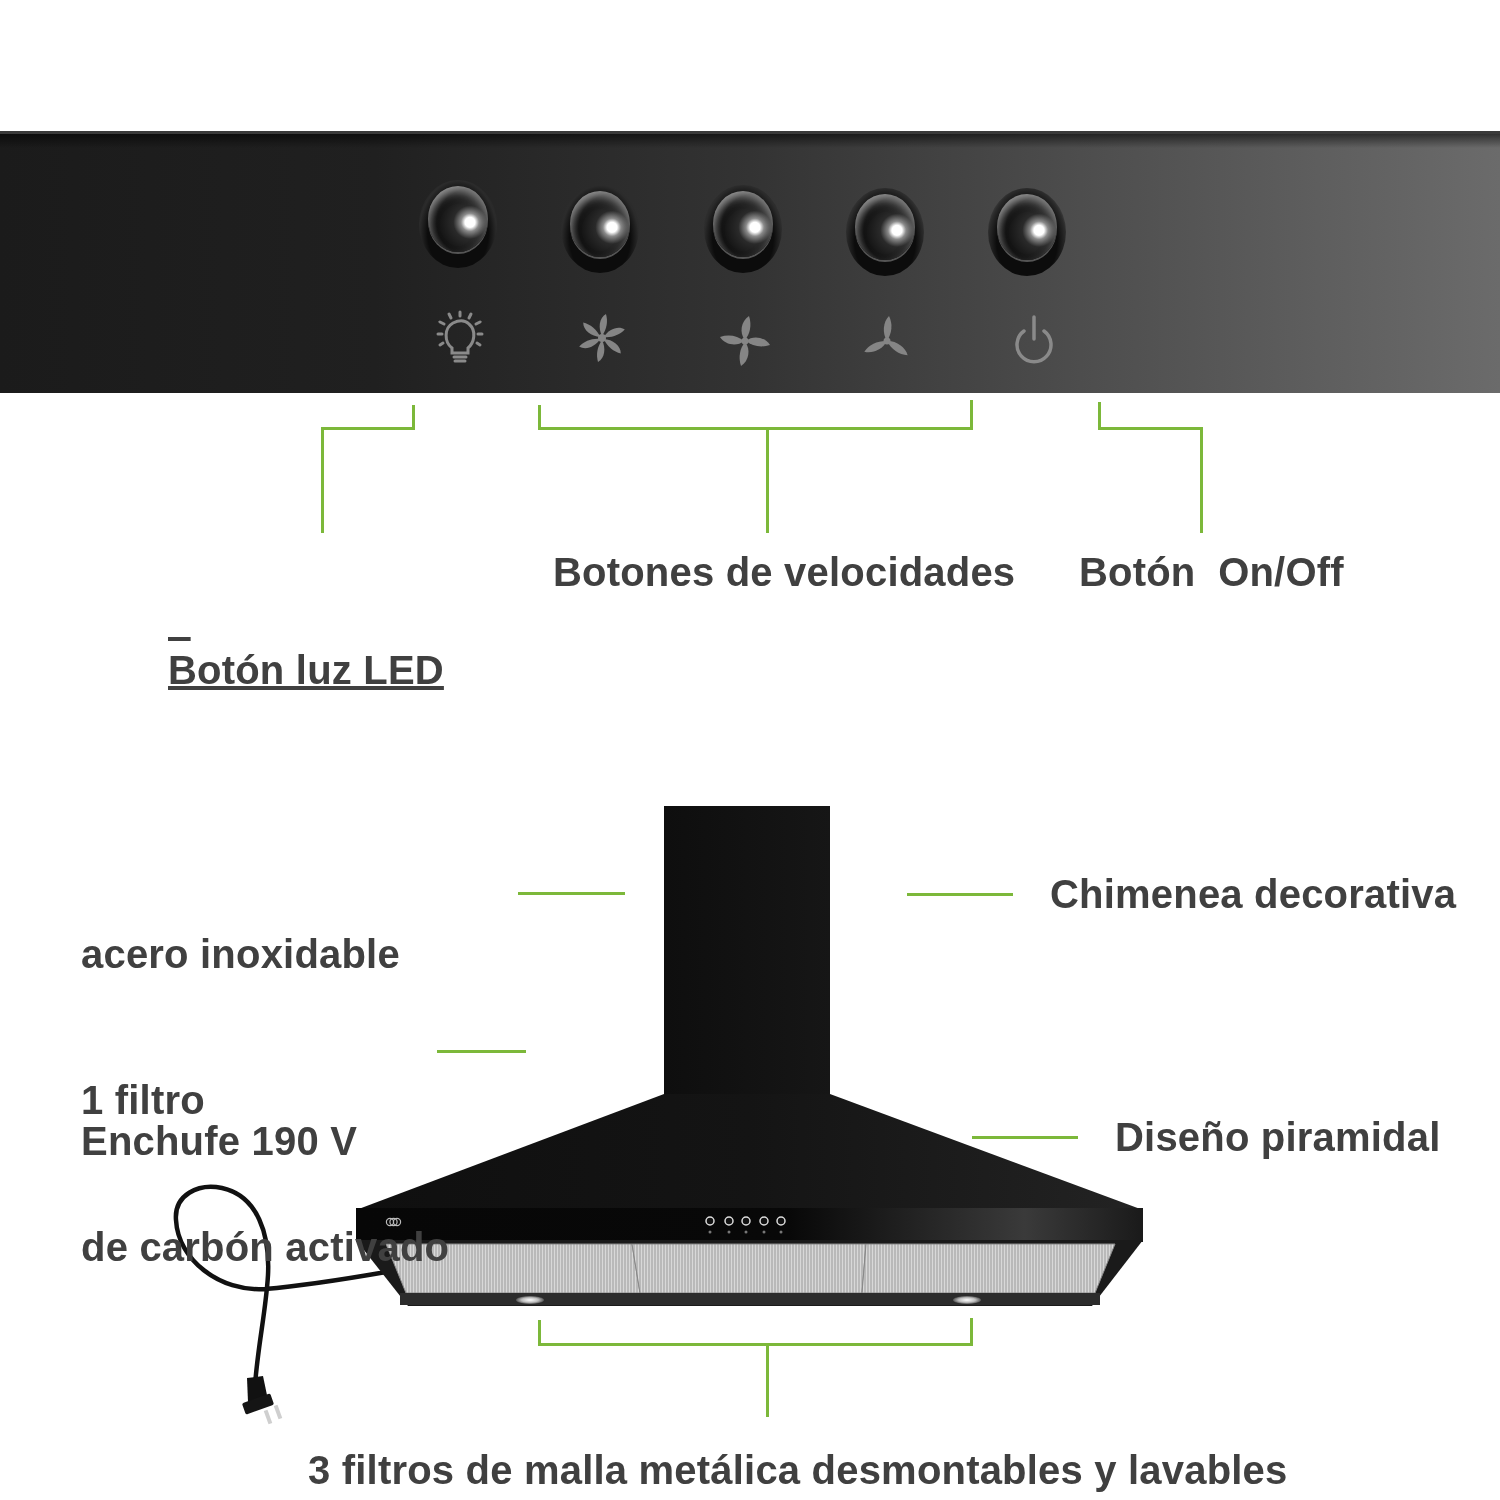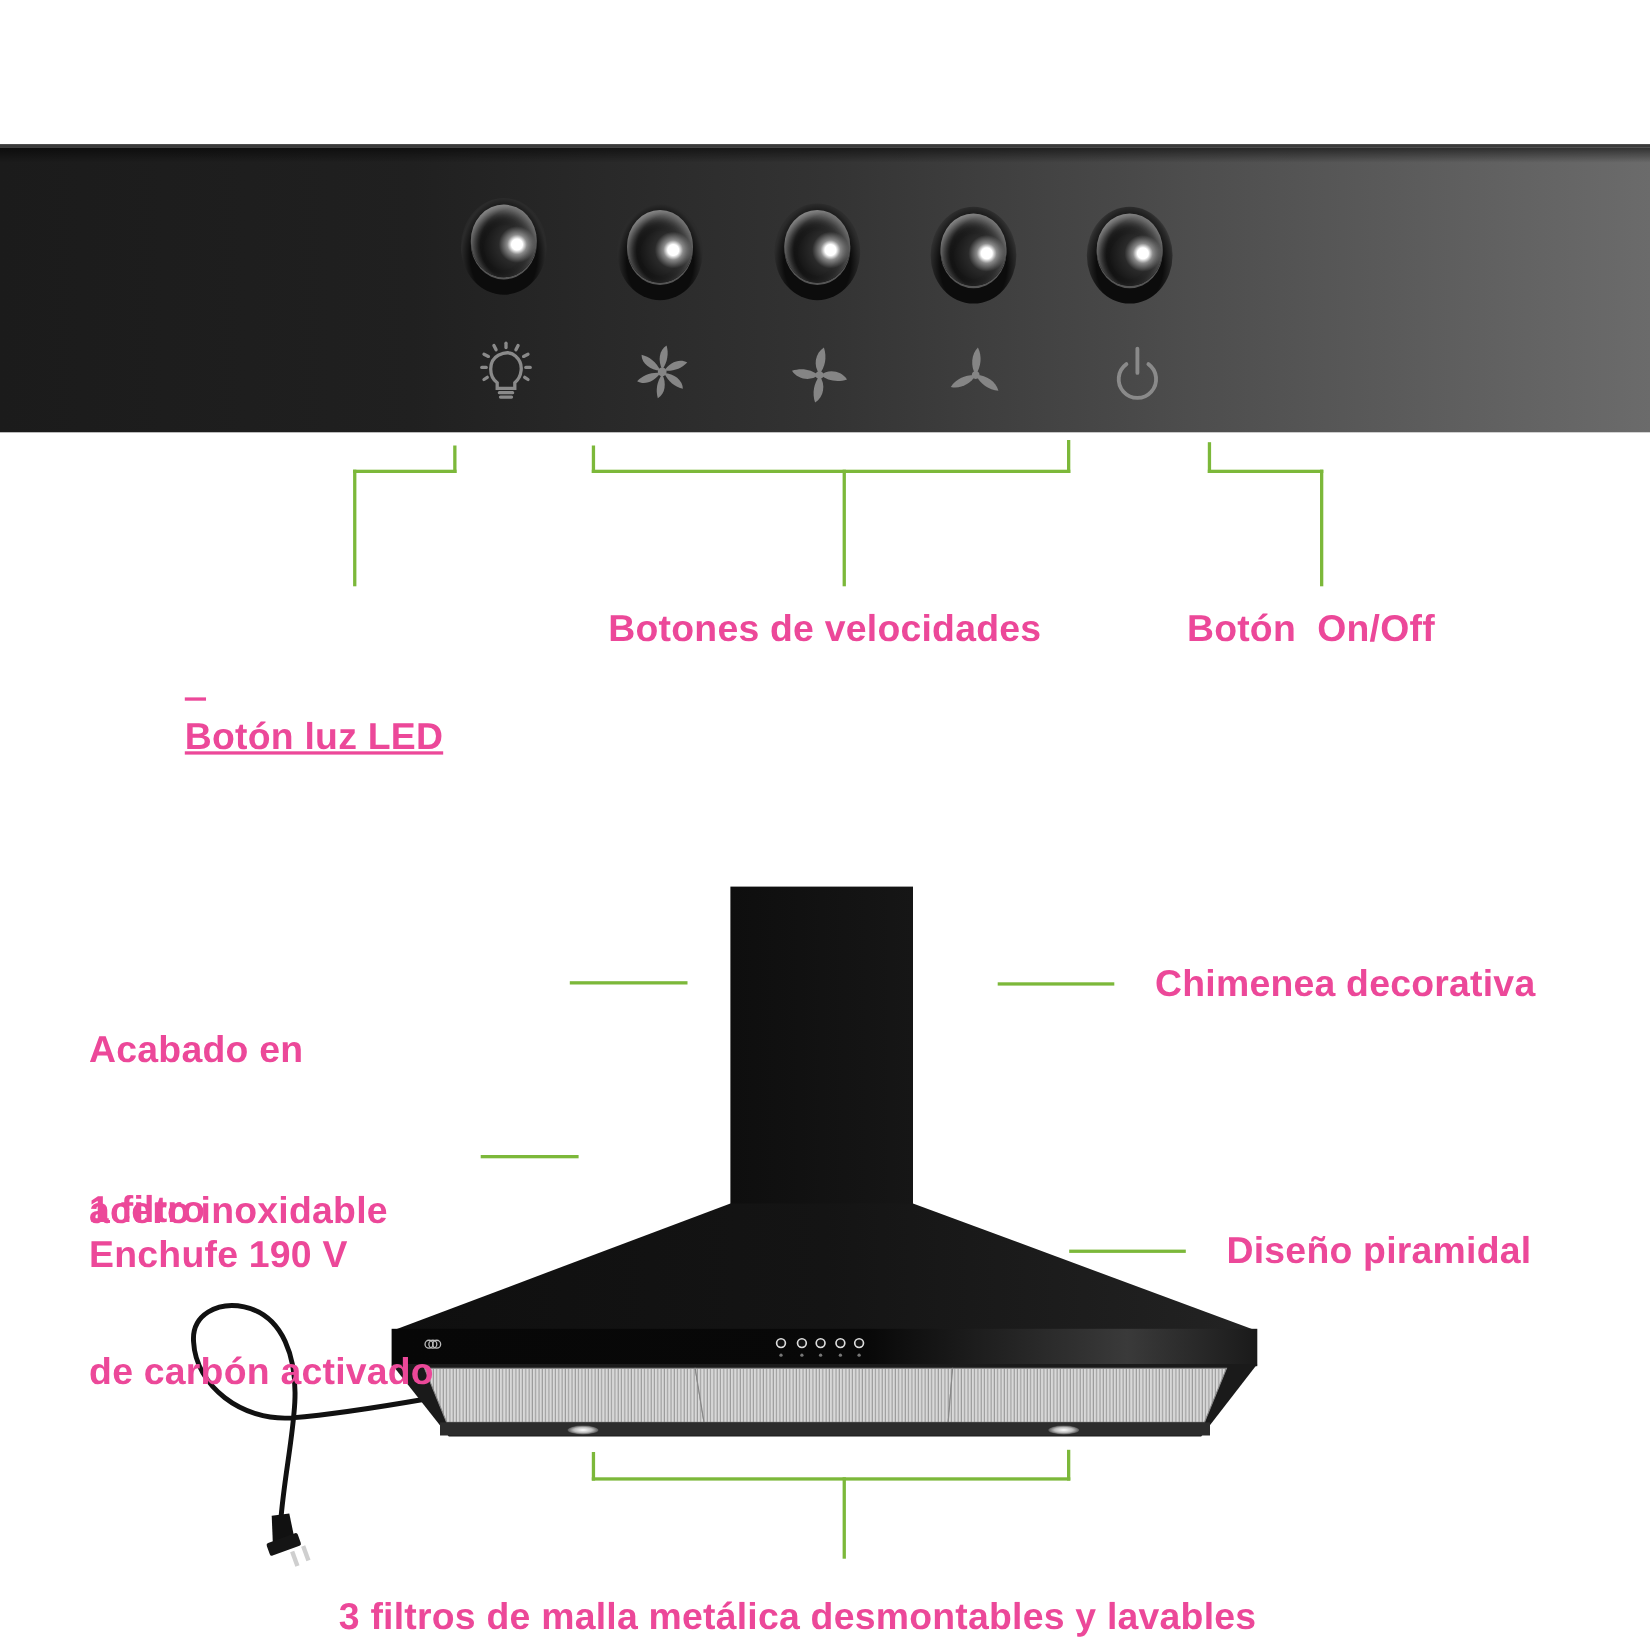--- a/index.html
+++ b/index.html
@@ -20,21 +20,21 @@
       position: absolute; width: 78px; height: 88px; border-radius: 50%;
       background: radial-gradient(ellipse at 50% 60%, #0c0c0c 55%, #2b2b2b 70%, rgba(80,80,80,0.0) 78%);
     }
     .knob .dome {
       position: absolute; left: 9px; top: 6px; width: 60px; height: 66px; border-radius: 50%;
       background: radial-gradient(circle at 70% 55%, #ffffff 0 5px, #8a8a8a 9px, #2a2a2a 30%, #111 60%, #444 85%, #bbb 100%);
       box-shadow: inset 0 6px 10px rgba(230,230,230,0.55), 0 2px 0 #555;
     }
     .sym { position: absolute; width: 50px; height: 54px; }
     .gline { position: absolute; background: #7cb83a; }
-    .label { position: absolute; color: #ec4899; font-weight: bold; font-size: 34px; line-height: 49px; white-space: pre; letter-spacing: 0.2px; }
+    .label { position: absolute; color: #404040; font-weight: bold; font-size: 40px; line-height: 49px; white-space: pre; letter-spacing: 0.2px; }
     svg { display: block; }
   </style>
 </head>
 <body>
 
 <div class="abs panel">
 
   <div class="knob" style="left:419px; top:46px;">
       <div class="dome"></div>
     </div>
@@ -214,21 +214,20 @@
 <div class="gline" style="left:907px; top:893px; width:106px; height:3px;"></div>
 <div class="gline" style="left:437px; top:1050px; width:89px; height:3px;"></div>
 <div class="gline" style="left:972px; top:1136px; width:106px; height:3px;"></div>
 
 <div class="gline" style="left:538px; top:1320px; width:3px; height:26px;"></div>
 <div class="gline" style="left:970px; top:1318px; width:3px; height:28px;"></div>
 <div class="gline" style="left:538px; top:1343px; width:435px; height:3px;"></div>
 <div class="gline" style="left:766px; top:1343px; width:3px; height:74px;"></div>
 
 <div class="label" style="left:81px; top:832px;">
-  <div>Acabado en</div>
   <div>acero inoxidable</div>
 </div>
 <div class="label" style="left:1050px; top:870px;">Chimenea decorativa</div>
 <div class="label" style="left:81px; top:978px;">
   <div>1 filtro</div>
   <div>de carbón activado</div>
 </div>
 <div class="label" style="left:81px; top:1117px;">Enchufe 190 V</div>
 <div class="label" style="left:1115px; top:1113px;">Diseño piramidal</div>
 <div class="label" style="left:308px; top:1423px;margin-top:23px;">3 filtros de malla metálica desmontables y lavables</div>

